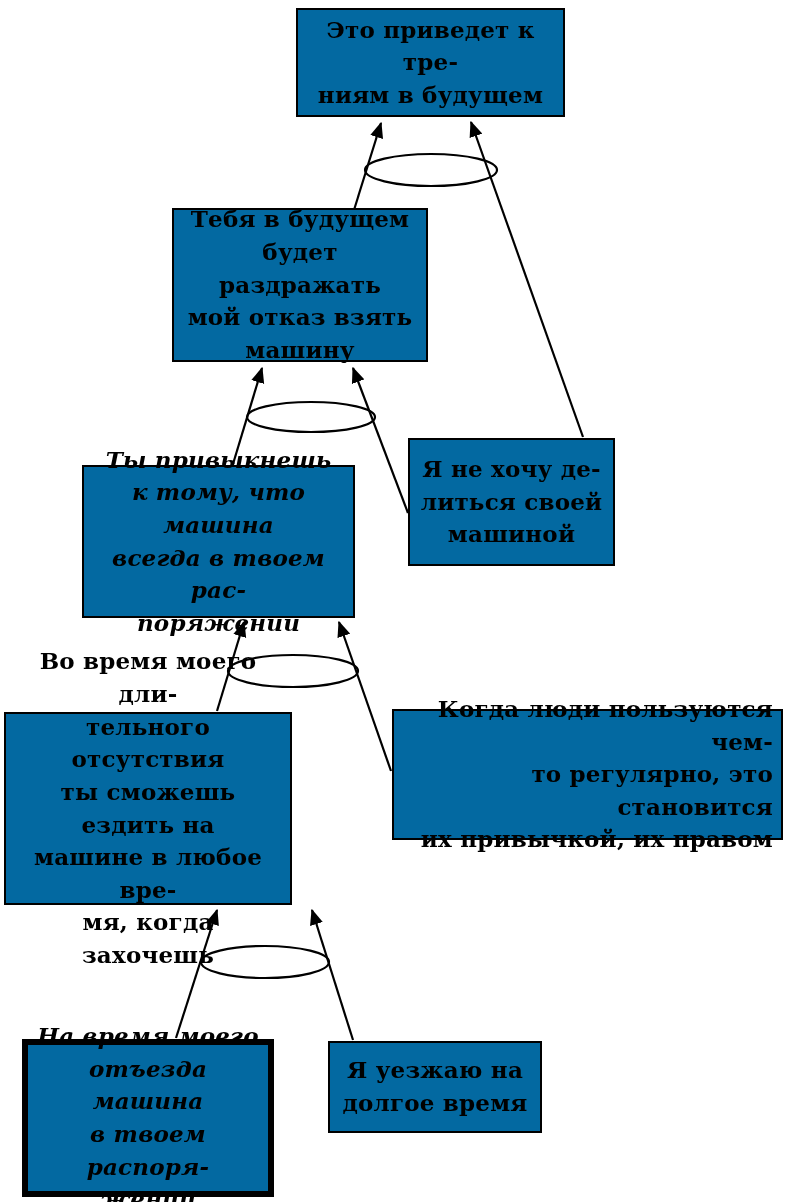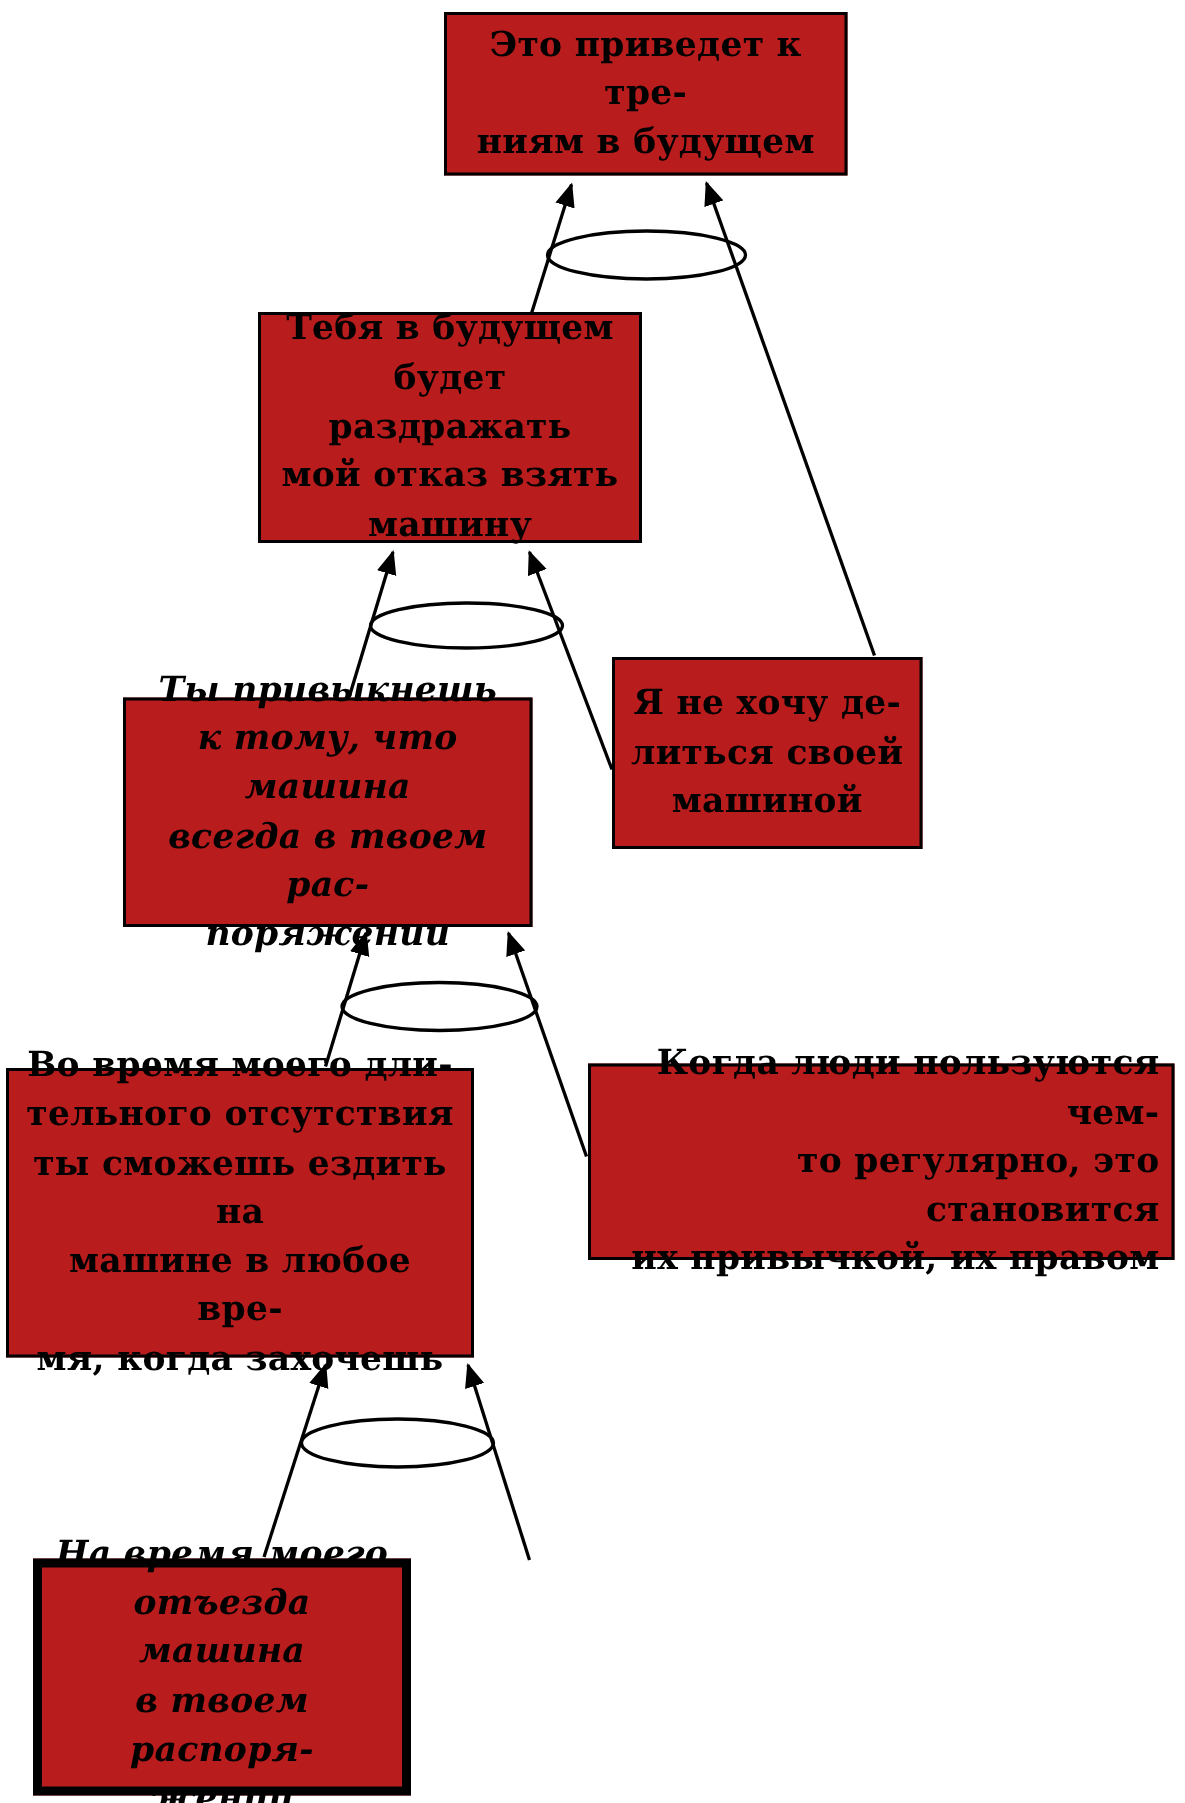--- a/index.html
+++ b/index.html
@@ -29,21 +29,21 @@
   }
   .junction {
     stroke: #000000;
     stroke-width: 2.2;
     fill: #ffffff;
   }
   .node {
     position: absolute;
     box-sizing: border-box;
     border: 2.5px solid #000000;
-    background: #b91c1c;
+    background: #0369a1;
     display: flex;
     align-items: center;
     justify-content: center;
     text-align: center;
     padding: 20px 8px;
     color: #000000;
   }
   .node .node-text {
     white-space: pre-line;
     font-size: 23px;
@@ -101,35 +101,39 @@
 машиной</span>
   </div>
 
   <div class="node" style="left:82px; top:465px; width:273px; height:153px;font-style:italic;">
     <span class="node-text">Ты привыкнешь
 к тому, что машина
 всегда в твоем рас-
 поряжении</span>
   </div>
 
-  <div class="node" style="left:4px; top:712px; width:312px; height:193px;">
+  <div class="node" style="left:4px; top:712px; width:288px; height:193px;">
     <span class="node-text">Во время моего дли-
 тельного отсутствия
 ты сможешь ездить на
 машине в любое вре-
 мя, когда захочешь</span>
   </div>
 
   <div class="node" style="left:392px; top:709px; width:391px; height:131px;text-align:right;">
     <span class="node-text">Когда люди пользуются чем-
 то регулярно, это становится
 их привычкой, их правом</span>
   </div>
 
   <div class="node thesis" style="left:22px; top:1039px; width:252px; height:158px;">
     <span class="node-text">На время моего
 отъезда машина
 в твоем распоря-
 жении</span>
   </div>
 
+  <div class="node" style="left:328px; top:1041px; width:214px; height:92px;">
+    <span class="node-text">Я уезжаю на
+долгое время</span>
+  </div>
 
 </div>
 
 </body></html>

